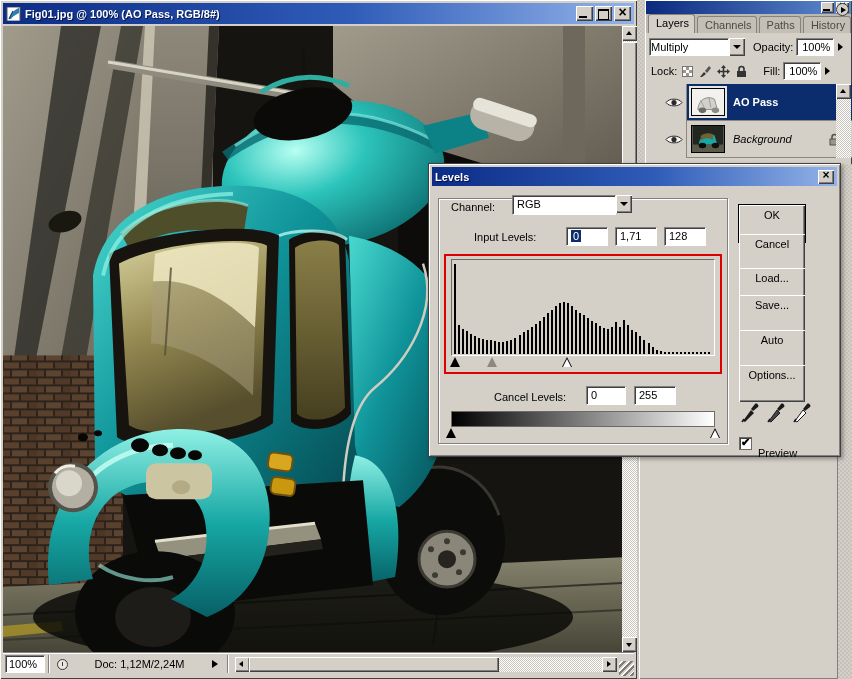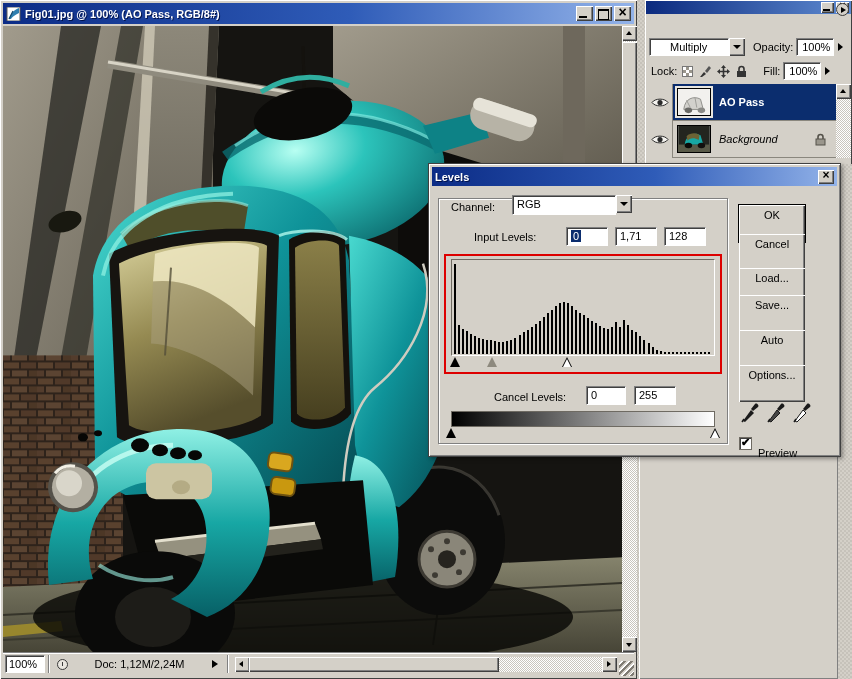--- a/index.html
+++ b/index.html
@@ -84,35 +84,35 @@
   .glyph-close-s::before { content:"\00D7"; position:absolute; left:0; right:0; top:-3px; text-align:center; font-weight:bold; font-size:11px; }
   #tab-strip { position:absolute; left:1px; top:14px; right:1px; height:19px; background:#bdb9b0; display:flex; align-items:flex-end; }
   .tab { height:17px; padding:2px 7px 0 7px; margin-left:2px; border:1px solid #87837a; border-bottom:none;
     border-radius:3px 3px 0 0; background:#c3bfb6; color:#4c4a42; white-space:nowrap; overflow:hidden; }
   .tab.active { background:#d4d0c8; color:#000; height:19px; font-weight:normal; }
   #panel-menu-btn { position:absolute; right:3px; top:3px; width:13px; height:13px; border:1px solid #3a3a3a;
     border-radius:50%; background:#d4d0c8; }
   #panel-menu-btn::before { content:""; position:absolute; left:4px; top:3px;
     border-top:3px solid transparent; border-bottom:3px solid transparent; border-left:5px solid #000; }
   #blend-row { position:absolute; left:1px; top:35px; right:1px; height:24px; display:flex; align-items:center; }
-  #blend-select { width:80px; height:18px; margin-left:3px; padding:2px 20px; }
+  #blend-select { width:80px; height:18px; margin-left:3px; padding:2px 1px; }
   .combo-arrow { width:16px; height:18px; position:relative; }
   .combo-arrow::before { content:""; position:absolute; left:4px; top:7px;
     border-left:4px solid transparent; border-right:4px solid transparent; border-top:4px solid #000; }
   .pct-field { width:38px; height:18px; padding:2px 3px; text-align:right; }
   .spin-btn { width:12px; height:18px; position:relative; }
   .spin-btn::before { content:""; position:absolute; left:4px; top:5px;
     border-top:4px solid transparent; border-bottom:4px solid transparent; border-left:5px solid #000; }
   #lock-row { position:absolute; left:1px; top:60px; right:1px; height:22px; display:flex; align-items:center; }
   .lock-icon { width:15px; height:15px; margin-left:3px; display:flex; align-items:center; justify-content:center; }
   #checker-icon { width:11px; height:11px; border:1px solid #777;
     background-image:linear-gradient(45deg,#9a968c 25%,transparent 25%,transparent 75%,#9a968c 75%),
       linear-gradient(45deg,#9a968c 25%,transparent 25%,transparent 75%,#9a968c 75%);
     background-size:6px 6px; background-position:0 0,3px 3px; background-color:#fff; }
-  #layer-rows { position:absolute; left:2px; top:84px; right:1px; height:74px; background:#c9c5bd; }
+  #layer-rows { position:absolute; left:16px; top:84px; right:1px; height:74px; background:#c9c5bd; }
   .layer-row { position:absolute; left:0; width:191px; height:37px; display:flex; align-items:center;
     border-bottom:1px solid #8a877e; background:#d4d0c8; }
   .layer-row.selected { background:#0b2d6e; }
   .eye-cell { width:26px; height:37px; flex:none; background:#d4d0c8; border-right:1px solid #8a877e;
     display:flex; align-items:center; justify-content:center; }
   .layer-thumb { width:34px; height:28px; flex:none; margin-left:4px; border:1px solid #000; background:#fff; }
   .layer-row.selected .layer-thumb { outline:2px solid #e8e6e0; }
   .layer-name { margin-left:8px; flex:1; }
   .layer-row.selected .layer-name { color:#fff; font-weight:bold; }
   .layer-name.italic { font-style:italic; }
@@ -375,20 +375,26 @@
       <div id="resize-grip"></div>
     </div>
   </div>
 
   <div id="blank-panel"></div>
 
   <div id="layers-panel">
     <div id="panel-titlebar">
       <div class="minibtn bevel-out glyph-min-s"><span></span></div>
       <div class="minibtn bevel-out glyph-close-s"><span></span></div>
+    </div>
+    <div id="tab-strip">
+      <div class="tab active">Layers</div>
+      <div class="tab">Channels</div>
+      <div class="tab">Paths</div>
+      <div class="tab">History</div>
     </div>
     <div id="panel-menu-btn"><span></span></div>
 
     <div id="blend-row">
       <div id="blend-select" class="field">Multiply</div>
       <div class="combo-arrow bevel-out"><span></span></div>
       <span style="margin-left:8px">Opacity:</span>
       <div class="pct-field field" style="margin-left:3px">100%</div>
       <div class="spin-btn"><span></span></div>
     </div>

